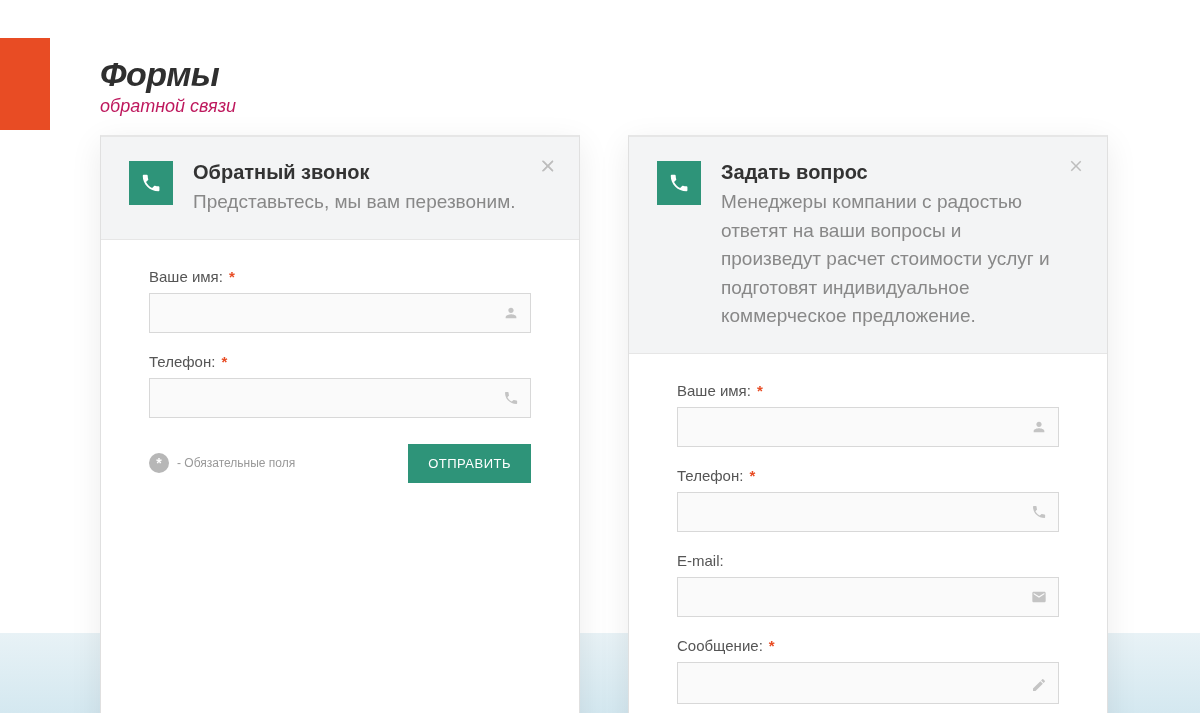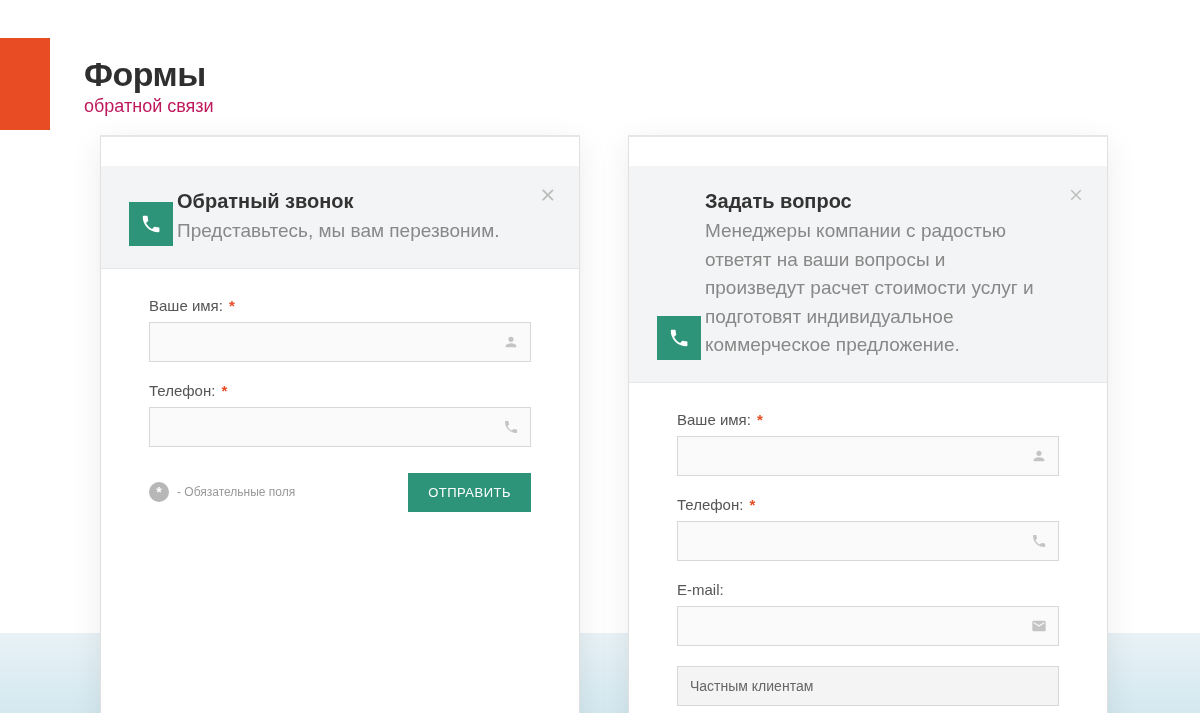--- a/index.html
+++ b/index.html
@@ -14,22 +14,23 @@
   .accent-block {
     position: absolute;
     left: 0;
     top: 38px;
     width: 50px;
     height: 92px;
     background: #e84c24;
   }
   .header {
     position: absolute;
-    left: 84px;
+    left: 100px;
     top: 55px;
+    font-style: italic;
   }
   .header h1 {
     font-size: 34px;
     font-weight: 700;
     color: #2f2f2f;
     letter-spacing: -0.5px;
   }
   .header .sub {
     font-size: 18px;
     color: #be185d;
@@ -46,25 +47,24 @@
     width: 480px;
     border: 1px solid #e0e0e0;
     border-top: 2px solid #e6e6e6;
     background: #fff;
     box-shadow: 0 8px 30px rgba(0,0,0,0.08);
   }
   .card-head {
     background: #f3f4f5;
     padding: 24px 28px 22px 28px;
     display: flex;
-    align-items: flex-end;
-    gap: 4px;
+    align-items: flex-start;
+    gap: 20px;
     position: relative;
     border-bottom: 1px solid #e6e6e6;
-    margin-top: 29px;
   }
   .icon-sq {
     width: 44px;
     height: 44px;
     background: #2e9479;
     display: flex;
     align-items: center;
     justify-content: center;
     flex-shrink: 0;
   }
@@ -290,25 +290,20 @@
           <span>E-mail:</span>
         </div>
         <div class="input-wrap">
           <input type="text" style="">
           <svg class="input-icon" viewBox="0 0 24 24">
               <path d="M20 4H4c-1.1 0-2 .9-2 2v12c0 1.1.9 2 2 2h16c1.1 0 2-.9 2-2V6c0-1.1-.9-2-2-2zm0 4l-8 5-8-5V6l8 5 8-5v2z"></path>
             </svg>
         </div>
       </div>
       <div class="field">
-        <div class="input-wrap">
-          <div class="select-box">
-            <span>Частным клиентам</span>
-          </div>
-        </div>
       </div>
       <div class="field" style="margin-bottom:0">
         <div class="field-label">
           <span>Сообщение:</span>
           <span class="req">*</span>
         </div>
         <div class="input-wrap">
           <textarea style=""></textarea>
           <svg class="input-icon" viewBox="0 0 24 24">
               <path d="M3 17.25V21h3.75L17.8 9.94l-3.75-3.75L3 17.25zM20.7 7.04c.39-.39.39-1.02 0-1.41l-2.34-2.34c-.39-.39-1.02-.39-1.41 0l-1.83 1.83 3.75 3.75 1.83-1.83z"></path>

